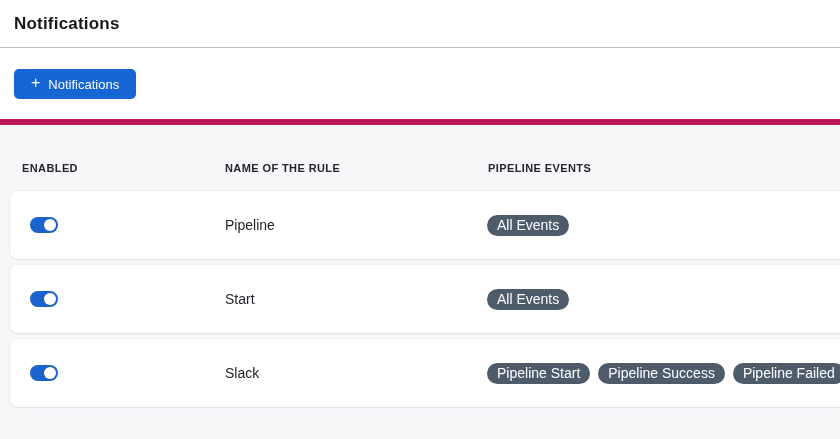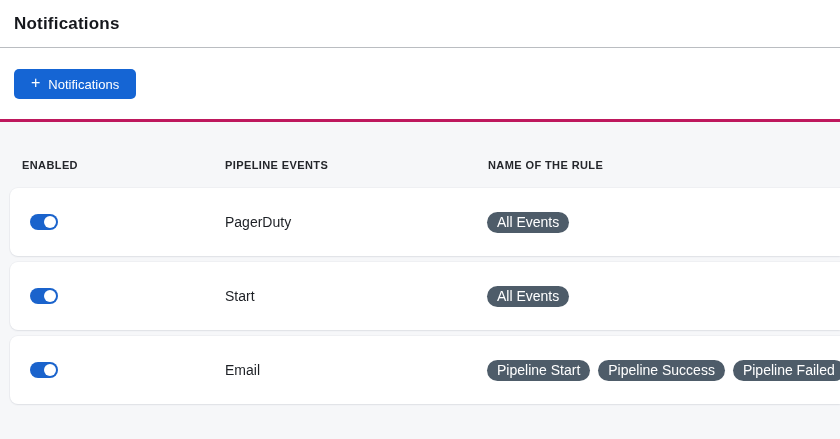--- a/index.html
+++ b/index.html
@@ -41,21 +41,21 @@
   }
   .add-btn .plus {
     font-size: 16px; font-weight: 400; line-height: 1;
     position: relative; top: -1px;
   }
 
   
   .table-area {
     height: 320px;
     background: #f6f7f9;
-    border-top: 3px solid #be185d;
+    border-top: 6px solid #be185d;
   }
   .thead {
     height: 66px;
     display: grid;
     grid-template-columns: 203px 263px 1fr;
     align-items: end;
     padding: 0 0 17px 22px;
   }
   .th {
     font-size: 11px; font-weight: 700; color: #24262b;
@@ -110,31 +110,31 @@
   <button class="add-btn">
     <span class="plus">+</span>
     <span>Notifications</span>
   </button>
 </div>
 
 <div class="table-area">
 
   <div class="thead">
     <div class="th">ENABLED</div>
+    <div class="th">NAME OF THE RULE</div>
     <div class="th">PIPELINE EVENTS</div>
-    <div class="th">NAME OF THE RULE</div>
   </div>
 
   <div class="row">
     <div>
       <div class="toggle" role="switch" aria-checked="true">
         <div class="knob"></div>
       </div>
     </div>
-    <div class="rule-name">PagerDuty</div>
+    <div class="rule-name">Pipeline</div>
     <div class="badges">
       <span class="badge">All Events</span>
     </div>
   </div>
 
   <div class="row">
     <div>
       <div class="toggle" role="switch" aria-checked="true">
         <div class="knob"></div>
       </div>
@@ -144,21 +144,21 @@
       <span class="badge">All Events</span>
     </div>
   </div>
 
   <div class="row">
     <div>
       <div class="toggle" role="switch" aria-checked="true">
         <div class="knob"></div>
       </div>
     </div>
-    <div class="rule-name">Email</div>
+    <div class="rule-name">Slack</div>
     <div class="badges">
       <span class="badge">Pipeline Start</span>
       <span class="badge">Pipeline Success</span>
       <span class="badge">Pipeline Failed</span>
     </div>
   </div>
 
 </div>
 
 </body></html>

